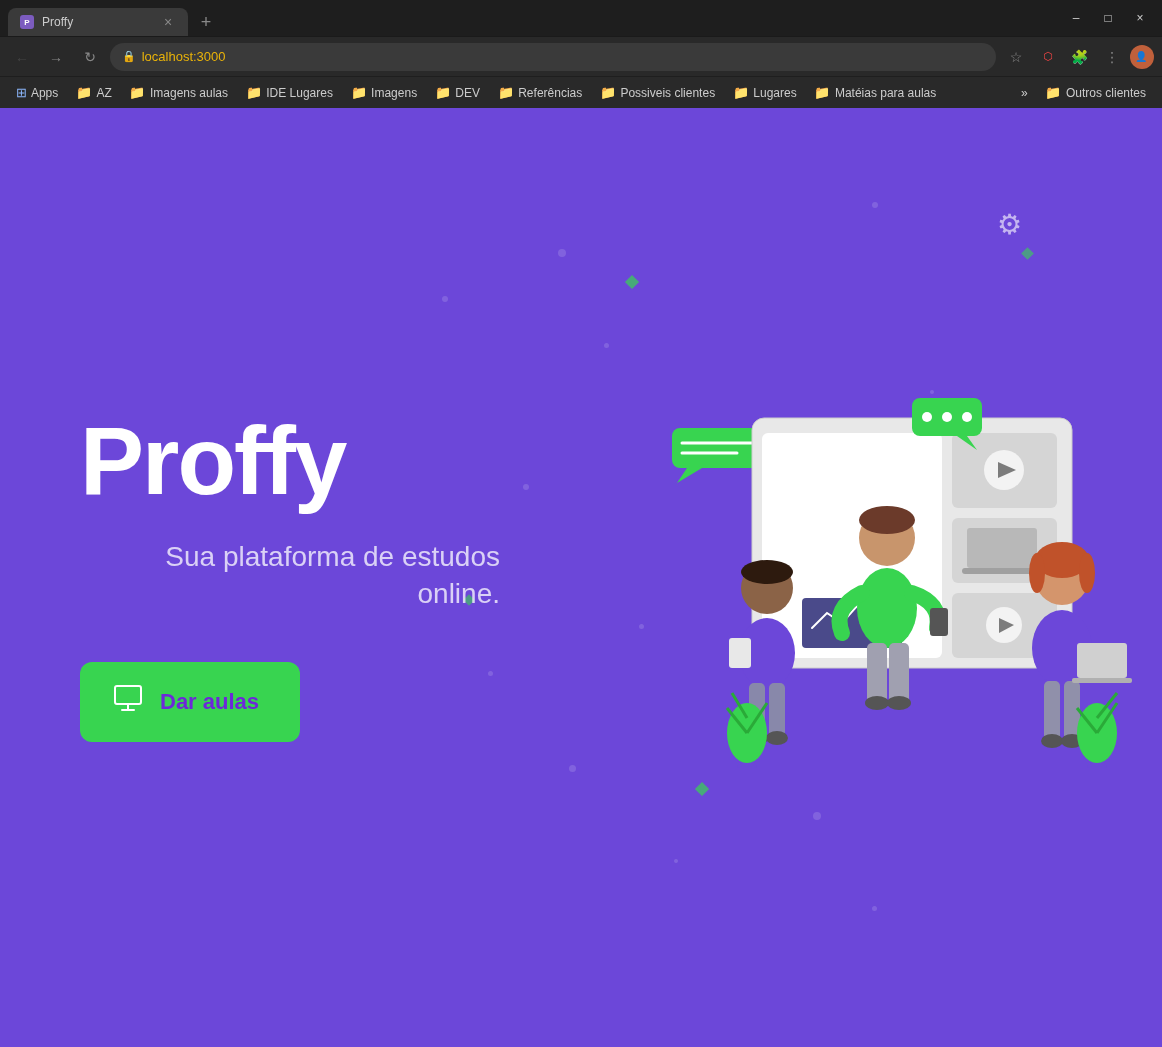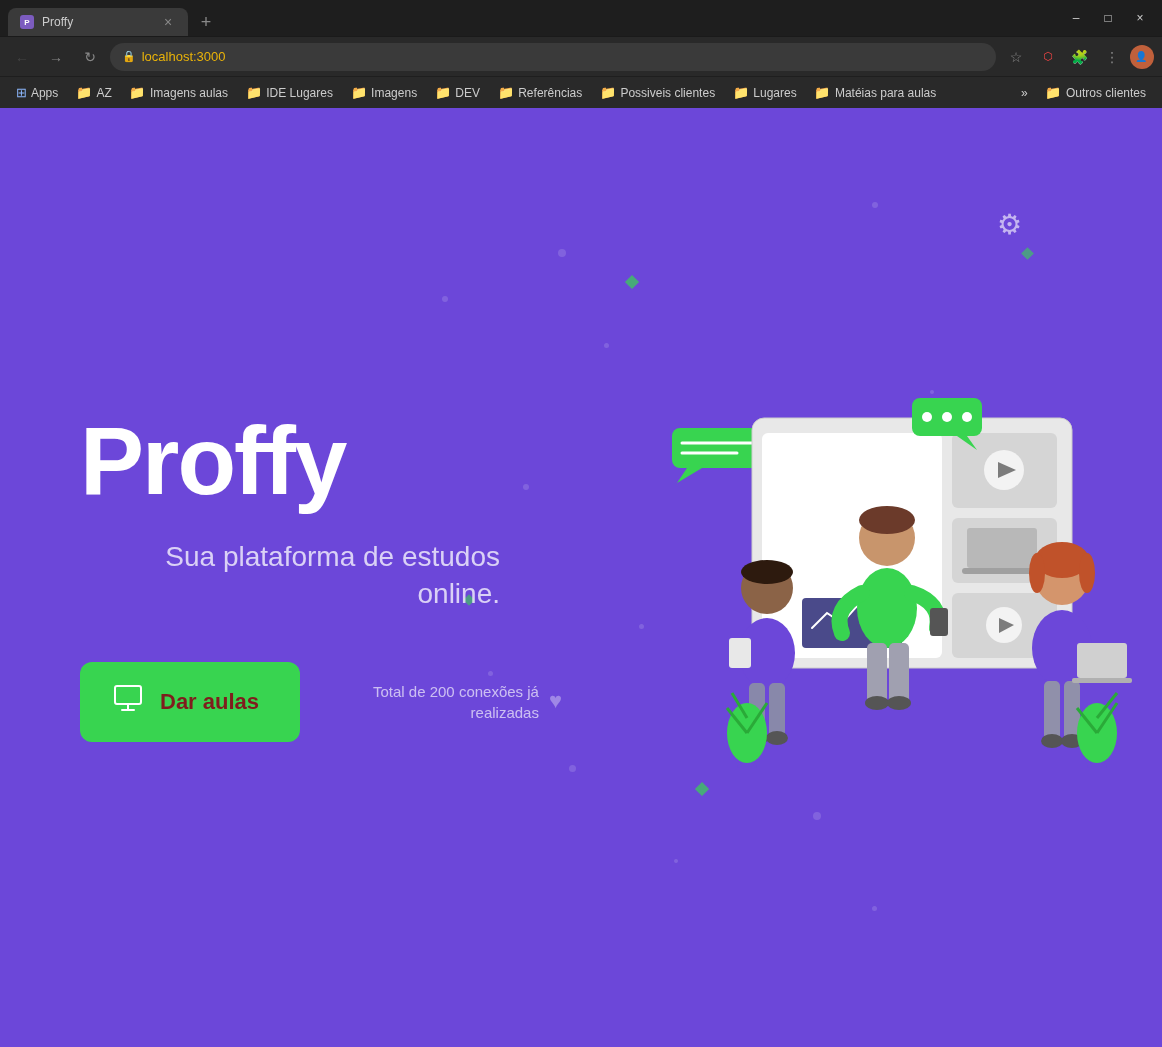--- a/index.html
+++ b/index.html
@@ -194,21 +194,21 @@
       border-radius: 12px;
       padding: 0 32px;
       height: 80px;
       display: flex;
       align-items: center;
       gap: 16px;
       cursor: pointer;
       min-width: 220px;
     }
     .btn-teach-icon { font-size: 28px; color: white; }
-    .btn-teach-text { font-size: 22px; font-weight: 700; color: #7f1d1d; }
+    .btn-teach-text { font-size: 22px; font-weight: 700; color: #6d28d9; }
 
     .connections-info {
       margin-left: auto;
       color: rgba(255,255,255,0.65);
       font-size: 15px;
       text-align: right;
       line-height: 1.4;
       display: flex;
       align-items: center;
       gap: 10px;
@@ -374,24 +374,20 @@
         <span class="btn-teach-icon">
           
           <svg width="32" height="32" viewBox="0 0 32 32" fill="none">
             <rect x="3" y="4" width="26" height="18" rx="2" stroke="white" stroke-width="2" fill="none"></rect>
             <path d="M16 22v6M10 28h12" stroke="white" stroke-width="2" stroke-linecap="round"></path>
           </svg>
         </span>
         <span class="btn-teach-text">Dar aulas</span>
       </button>
 
-      <div class="connections-info">
-        <span>Total de 200 conexões já realizadas</span>
-        <span class="heart-icon">♥</span>
-      </div>
     </div>
   </div>
 
   <div class="right-section">
 
     <div class="gear-deco">⚙</div>
 
     <svg width="500" height="420" viewBox="0 0 500 420" style="position:absolute;right:20px;top:50%;transform:translateY(-50%);">
 
       <g transform="translate(30, 60)">

